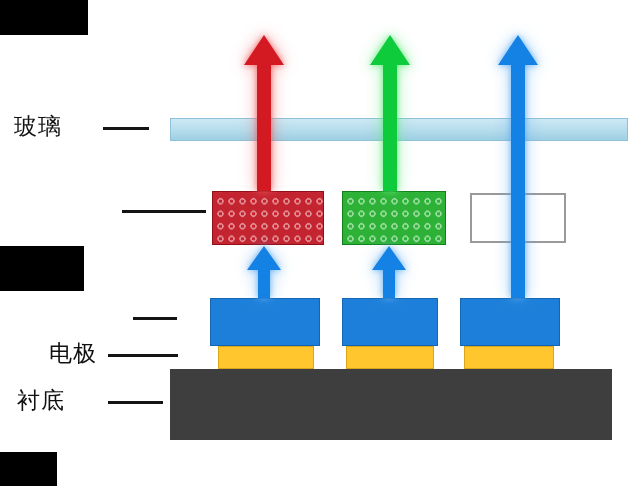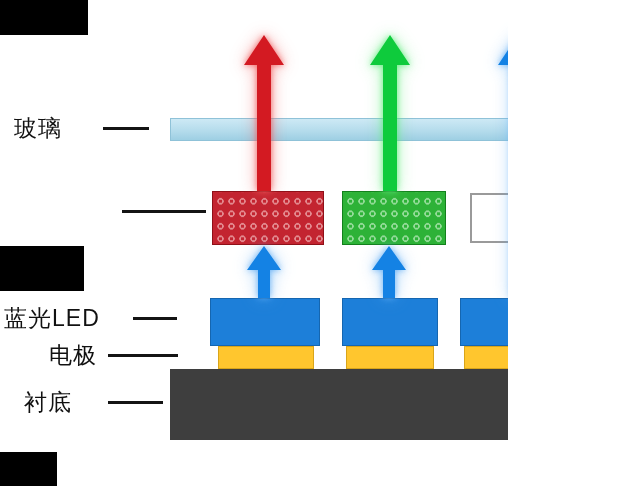--- a/index.html
+++ b/index.html
@@ -1,18 +1,18 @@
 <!DOCTYPE html>
 <html style="--glass: #b5dcec; --led-blue: #1d7fd9; --electrode-yellow: #ffc62e; --substrate: #3e3e3e; --arrow-red: #d31a22; --arrow-green: #0ecb3c; --arrow-blue: #1482e4; --qdcf-red: #c32430; --qdcf-green: #2db237;"><head>
 <meta charset="utf-8">
 <style>
   html,body{margin:0;padding:0;background:#ffffff;}
   .canvas{
-    position:relative;width:508px;height:486px;background:#ffffff;
-    overflow:hidden;font-family:Liberation Sans, sans-serif;
+    position:relative;width:636px;height:486px;background:#ffffff;
+    overflow:hidden;font-family:Liberation Mono, monospace;
   }
   .artifact{position:absolute;background:#000;}
   .label{
     position:absolute;font-size:23px;color:#111;white-space:nowrap;
     line-height:1.05;letter-spacing:1px;
   }
   .dash{position:absolute;height:3px;background:#141414;}
   .glass{
     position:absolute;left:170px;top:118px;width:458px;height:23px;
     background:linear-gradient(180deg,#cde9f5 0%,var(--glass) 55%,#9ecfe3 100%);
@@ -89,22 +89,21 @@
   </svg>
   <svg class="arrow glow-blue" style="left:496px;top:35px" width="44" height="263">
     <polygon points="15,263 15,30 2,30 22,0 42,30 29,30 29,263" fill="var(--arrow-blue)"></polygon>
   </svg>
 
   <div class="label" style="left:14px;top:116px">玻璃</div>
   <div class="dash" style="left:103px;top:127px;width:46px"></div>
 
   <div class="dash" style="left:122px;top:210px;width:84px"></div>
 
-  <div class="label" style="left:4px;top:306px">蓝光LED</div>
   <div class="dash" style="left:133px;top:317px;width:44px"></div>
 
   <div class="label" style="left:49px;top:343px">电极</div>
   <div class="dash" style="left:108px;top:354px;width:70px"></div>
 
-  <div class="label" style="left:24px;top:390px">衬底</div>
+  <div class="label" style="left:17px;top:390px">衬底</div>
   <div class="dash" style="left:108px;top:401px;width:55px"></div>
 
 </div>
 
 </body></html>

